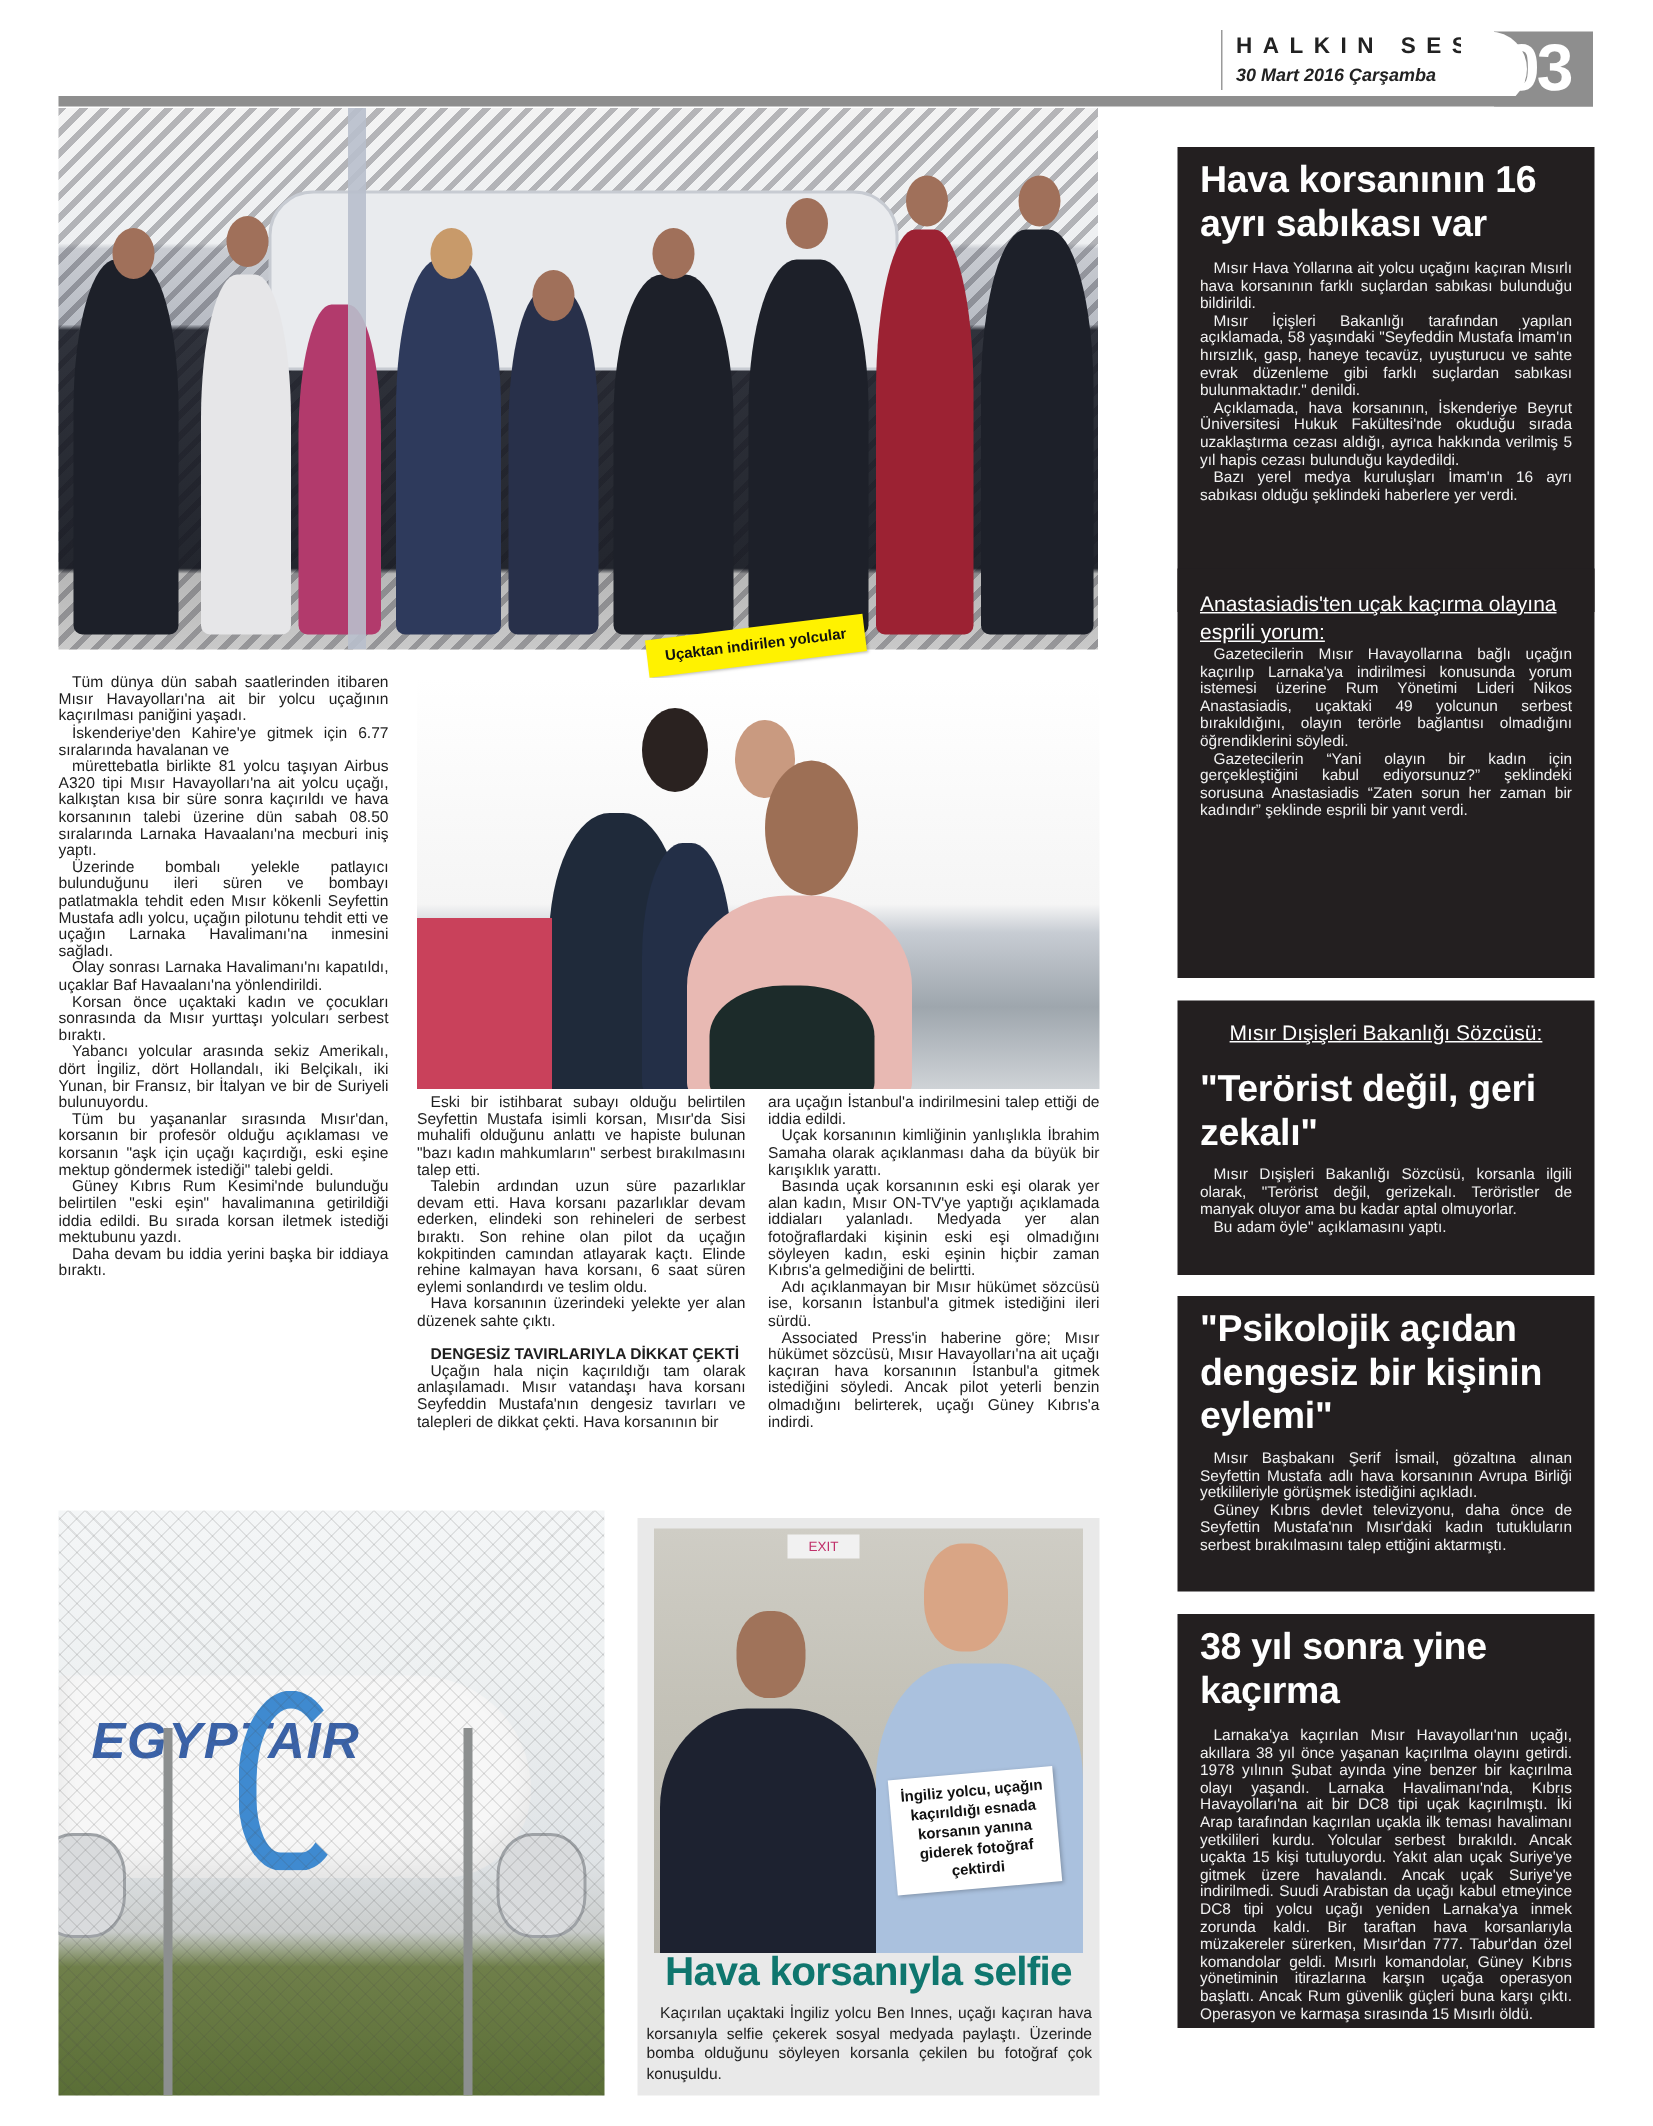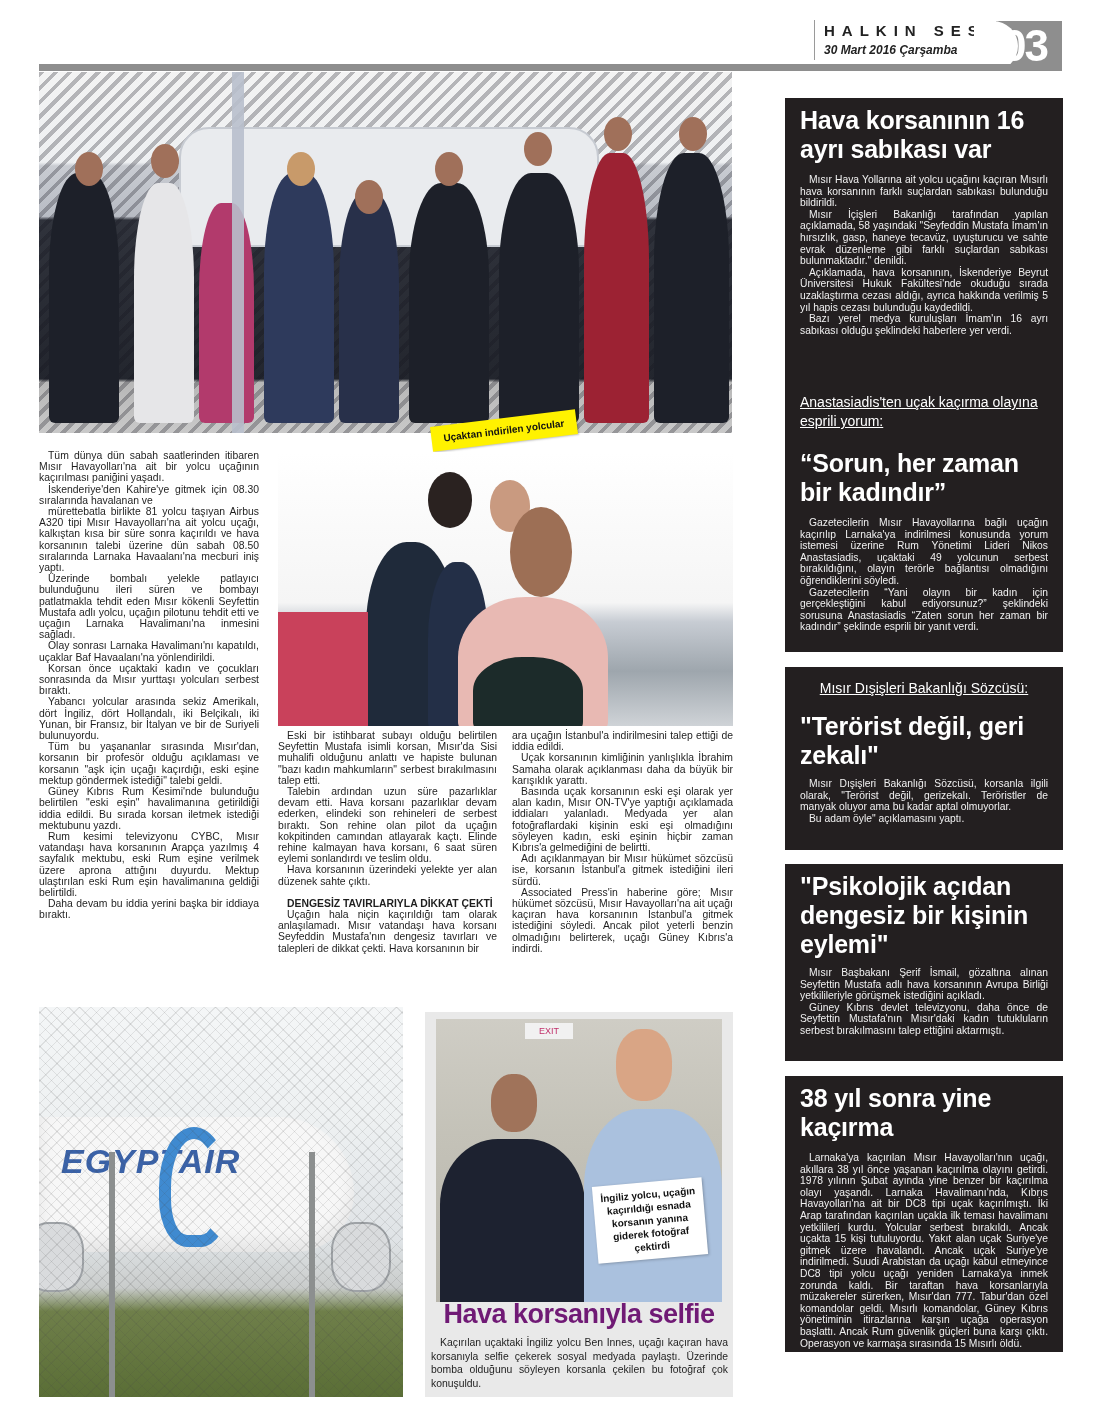--- a/index.html
+++ b/index.html
@@ -56,21 +56,21 @@
   .tag-white { position: absolute; left: 595px; top: 1182px; width: 110px; padding: 6px 4px; background: #ffffff; font-size: 10px; font-weight: bold; color: #111; text-align: center; line-height: 1.3; transform: rotate(-5deg); box-shadow: 1px 1px 3px rgba(0,0,0,0.25); }
 
   
   .col { position: absolute; font-size: 10.4px; line-height: 11.2px; text-align: justify; color: #1e1e1e; }
   .col p { text-indent: 9px; }
   .col .subhead { font-weight: bold; text-indent: 9px; margin-top: 11px; }
   .col-1 { left: 39px; top: 450px; width: 220px; }
   .col-2 { left: 278px; top: 730px; width: 219px; }
   .col-3 { left: 512px; top: 730px; width: 221px; }
 
-  .selfie-title { position: absolute; left: 436px; top: 1299px; width: 286px; font-size: 27px; font-weight: bold; color: #701a75; text-align: center; letter-spacing: -0.5px; }
+  .selfie-title { position: absolute; left: 436px; top: 1299px; width: 286px; font-size: 27px; font-weight: bold; color: #0f766e; text-align: center; letter-spacing: -0.5px; }
   .selfie-text { position: absolute; left: 431px; top: 1336px; width: 297px; font-size: 10.4px; line-height: 13.5px; text-align: justify; color: #1e1e1e; }
   .selfie-text p { text-indent: 9px; }
 
   
   .box { position: absolute; left: 785px; width: 278px; background: #231f20; color: #fff; padding: 0 15px; }
   .box .kicker { font-size: 14px; text-decoration: underline; color: #fff; line-height: 19px; }
   .box h2 { font-size: 25px; font-weight: bold; line-height: 29px; color: #fff; letter-spacing: -0.2px; }
   .box .body { font-size: 10.3px; line-height: 11.6px; text-align: justify; color: #f1f1f1; }
   .box .body p { text-indent: 9px; }
   .box-1 { top: 98px; height: 310px; padding-top: 8px; }
@@ -126,29 +126,28 @@
   <div class="face" style="left:212px;top:28px;width:40px;height:52px;background:#c99a80;"></div>
   <div class="person" style="left:150px;top:110px;width:60px;height:170px;background:#232f47;"></div>
   <div class="person" style="left:180px;top:145px;width:150px;height:135px;background:#e8b9b3;"></div>
   <div class="person" style="left:195px;top:205px;width:110px;height:75px;background:#1c2b2a;"></div>
   <div class="face" style="left:232px;top:55px;width:62px;height:90px;background:#9d6f55;"></div>
   <div class="person" style="left:0px;top:160px;width:90px;height:120px;background:#c9415b;border-radius:0;"></div>
 </div>
 
 <div class="col col-1">
   <p>Tüm dünya dün sabah saatlerinden itibaren Mısır Havayolları'na ait bir yolcu uçağının kaçırılması paniğini yaşadı.</p>
-  <p>İskenderiye'den Kahire'ye gitmek için 08.30 sıralarında havalanan ve</p>
+  <p>İskenderiye'den Kahire'ye gitmek için 6.77 sıralarında havalanan ve</p>
   <p>mürettebatla birlikte 81 yolcu taşıyan Airbus A320 tipi Mısır Havayolları'na ait yolcu uçağı, kalkıştan kısa bir süre sonra kaçırıldı ve hava korsanının talebi üzerine dün sabah 08.50 sıralarında Larnaka Havaalanı'na mecburi iniş yaptı.</p>
   <p>Üzerinde bombalı yelekle patlayıcı bulunduğunu ileri süren ve bombayı patlatmakla tehdit eden Mısır kökenli Seyfettin Mustafa adlı yolcu, uçağın pilotunu tehdit etti ve uçağın Larnaka Havalimanı'na inmesini sağladı.</p>
   <p>Olay sonrası Larnaka Havalimanı'nı kapatıldı, uçaklar Baf Havaalanı'na yönlendirildi.</p>
   <p>Korsan önce uçaktaki kadın ve çocukları sonrasında da Mısır yurttaşı yolcuları serbest bıraktı.</p>
   <p>Yabancı yolcular arasında sekiz Amerikalı, dört İngiliz, dört Hollandalı, iki Belçikalı, iki Yunan, bir Fransız, bir İtalyan ve bir de Suriyeli bulunuyordu.</p>
   <p>Tüm bu yaşananlar sırasında Mısır'dan, korsanın bir profesör olduğu açıklaması ve korsanın "aşk için uçağı kaçırdığı, eski eşine mektup göndermek istediği" talebi geldi.</p>
   <p>Güney Kıbrıs Rum Kesimi'nde bulunduğu belirtilen "eski eşin" havalimanına getirildiği iddia edildi. Bu sırada korsan iletmek istediği mektubunu yazdı.</p>
-  <p>Rum kesimi televizyonu CYBC, Mısır vatandaşı hava korsanının Arapça yazılmış 4 sayfalık mektubu, eski Rum eşine verilmek üzere aprona attığını duyurdu. Mektup ulaştırılan eski Rum eşin havalimanına geldiği belirtildi.</p>
   <p>Daha devam bu iddia yerini başka bir iddiaya bıraktı.</p>
 </div>
 
 <div class="col col-2">
   <p>Eski bir istihbarat subayı olduğu belirtilen Seyfettin Mustafa isimli korsan, Mısır'da Sisi muhalifi olduğunu anlattı ve hapiste bulunan "bazı kadın mahkumların" serbest bırakılmasını talep etti.</p>
   <p>Talebin ardından uzun süre pazarlıklar devam etti. Hava korsanı pazarlıklar devam ederken, elindeki son rehineleri de serbest bıraktı. Son rehine olan pilot da uçağın kokpitinden camından atlayarak kaçtı. Elinde rehine kalmayan hava korsanı, 6 saat süren eylemi sonlandırdı ve teslim oldu.</p>
   <p>Hava korsanının üzerindeki yelekte yer alan düzenek sahte çıktı.</p>
   <div class="subhead">DENGESİZ TAVIRLARIYLA DİKKAT ÇEKTİ</div>
   <p>Uçağın hala niçin kaçırıldığı tam olarak anlaşılamadı. Mısır vatandaşı hava korsanı Seyfeddin Mustafa'nın dengesiz tavırları ve talepleri de dikkat çekti. Hava korsanının bir</p>
 </div>
@@ -191,21 +190,20 @@
   <div class="body">
     <p>Mısır Hava Yollarına ait yolcu uçağını kaçıran Mısırlı hava korsanının farklı suçlardan sabıkası bulunduğu bildirildi.</p>
     <p>Mısır İçişleri Bakanlığı tarafından yapılan açıklamada, 58 yaşındaki "Seyfeddin Mustafa İmam'ın hırsızlık, gasp, haneye tecavüz, uyuşturucu ve sahte evrak düzenleme gibi farklı suçlardan sabıkası bulunmaktadır." denildi.</p>
     <p>Açıklamada, hava korsanının, İskenderiye Beyrut Üniversitesi Hukuk Fakültesi'nde okuduğu sırada uzaklaştırma cezası aldığı, ayrıca hakkında verilmiş 5 yıl hapis cezası bulunduğu kaydedildi.</p>
     <p>Bazı yerel medya kuruluşları İmam'ın 16 ayrı sabıkası olduğu şeklindeki haberlere yer verdi.</p>
   </div>
 </div>
 
 <div class="box box-2">
   <div class="kicker">Anastasiadis'ten uçak kaçırma olayına esprili yorum:</div>
-  <h2>“Sorun, her zaman bir kadındır”</h2>
   <div class="body">
     <p>Gazetecilerin Mısır Havayollarına bağlı uçağın kaçırılıp Larnaka'ya indirilmesi konusunda yorum istemesi üzerine Rum Yönetimi Lideri Nikos Anastasiadis, uçaktaki 49 yolcunun serbest bırakıldığını, olayın terörle bağlantısı olmadığını öğrendiklerini söyledi.</p>
     <p>Gazetecilerin “Yani olayın bir kadın için gerçekleştiğini kabul ediyorsunuz?” şeklindeki sorusuna Anastasiadis “Zaten sorun her zaman bir kadındır” şeklinde esprili bir yanıt verdi.</p>
   </div>
 </div>
 
 <div class="box box-3">
   <div class="kicker">Mısır Dışişleri Bakanlığı Sözcüsü:</div>
   <h2>"Terörist değil, geri zekalı"</h2>
   <div class="body">

